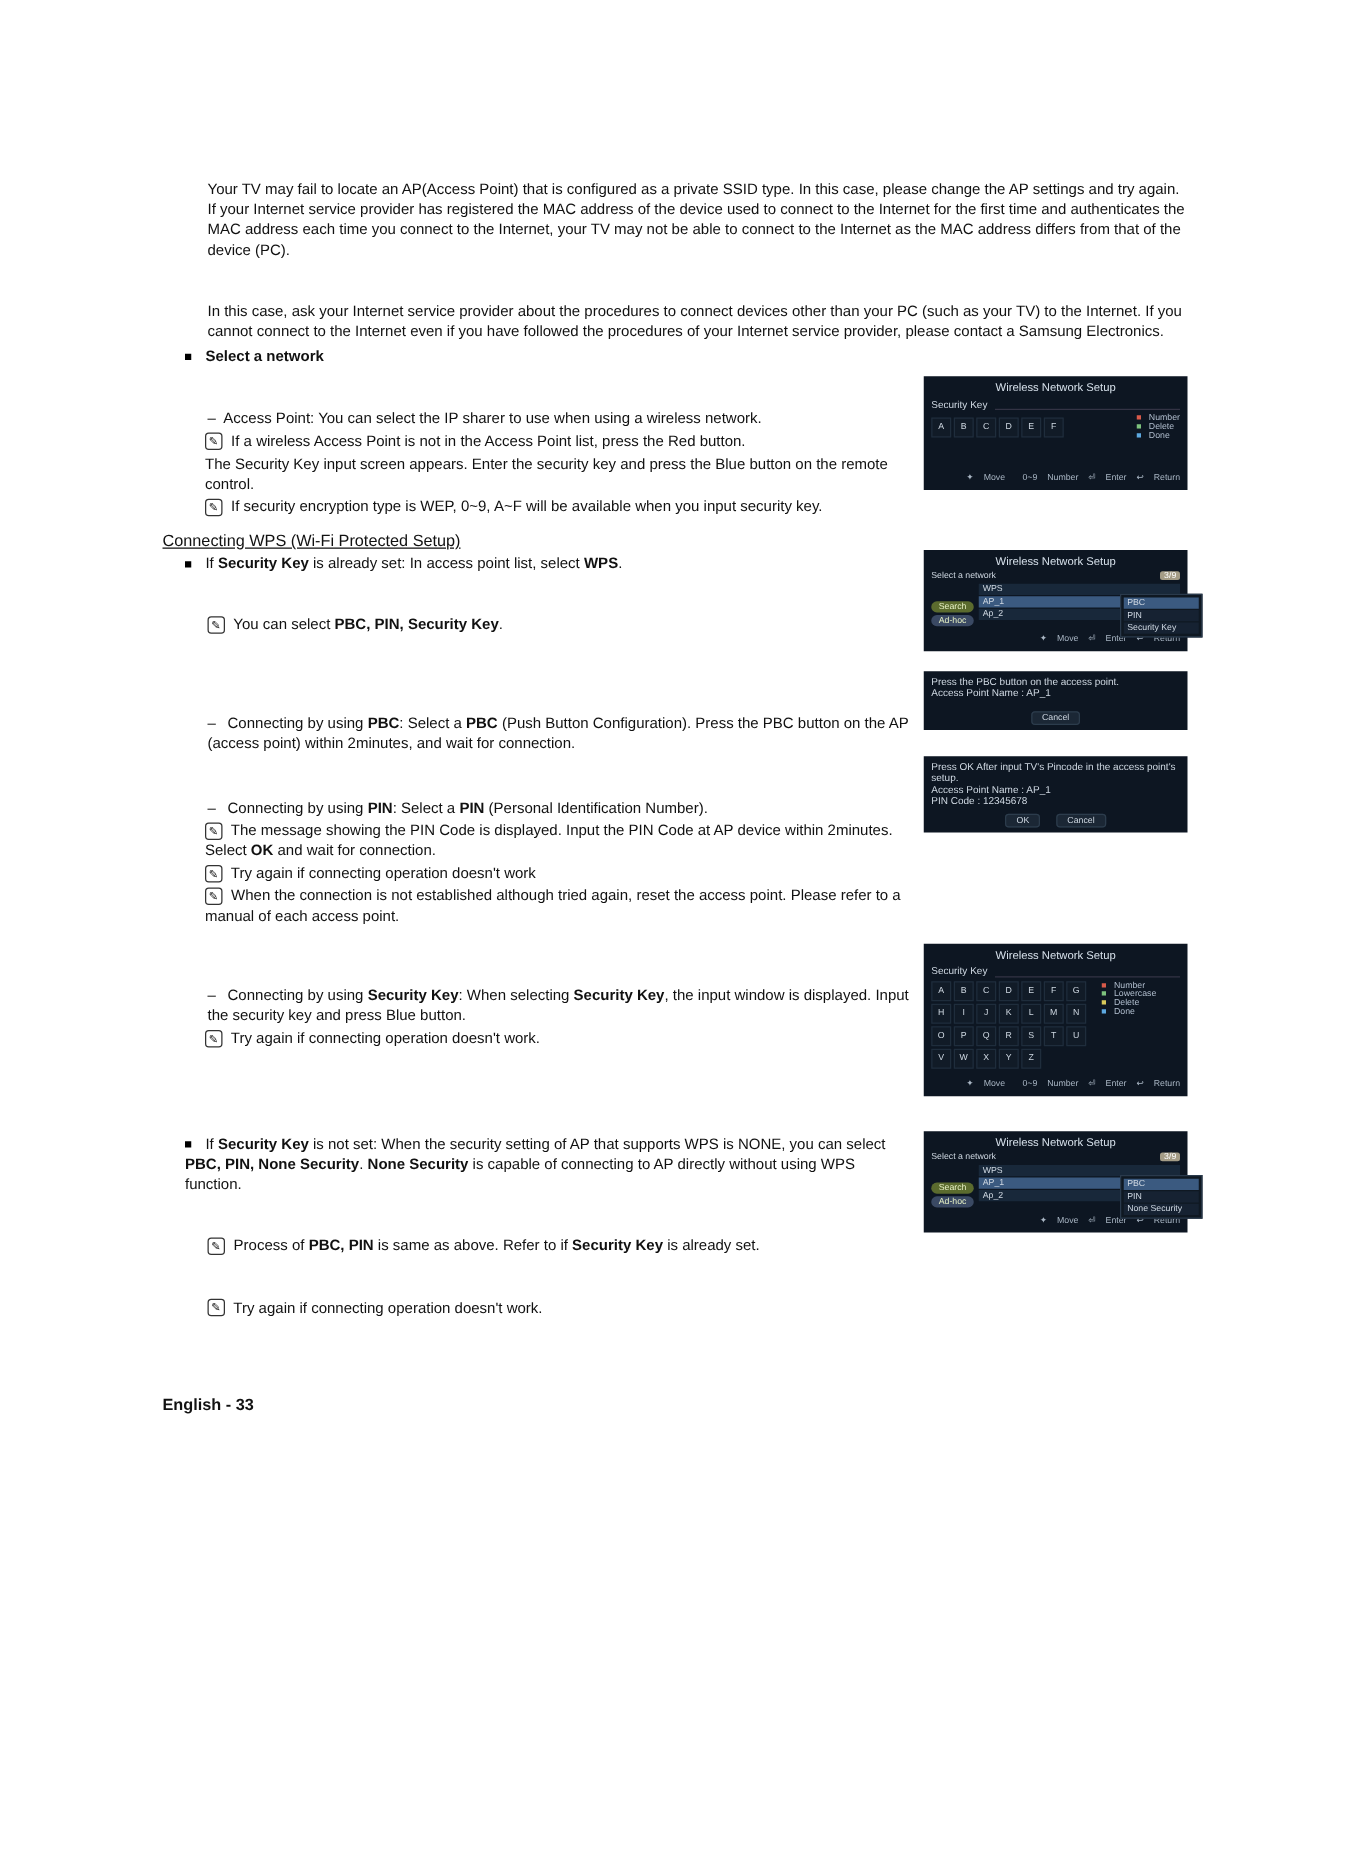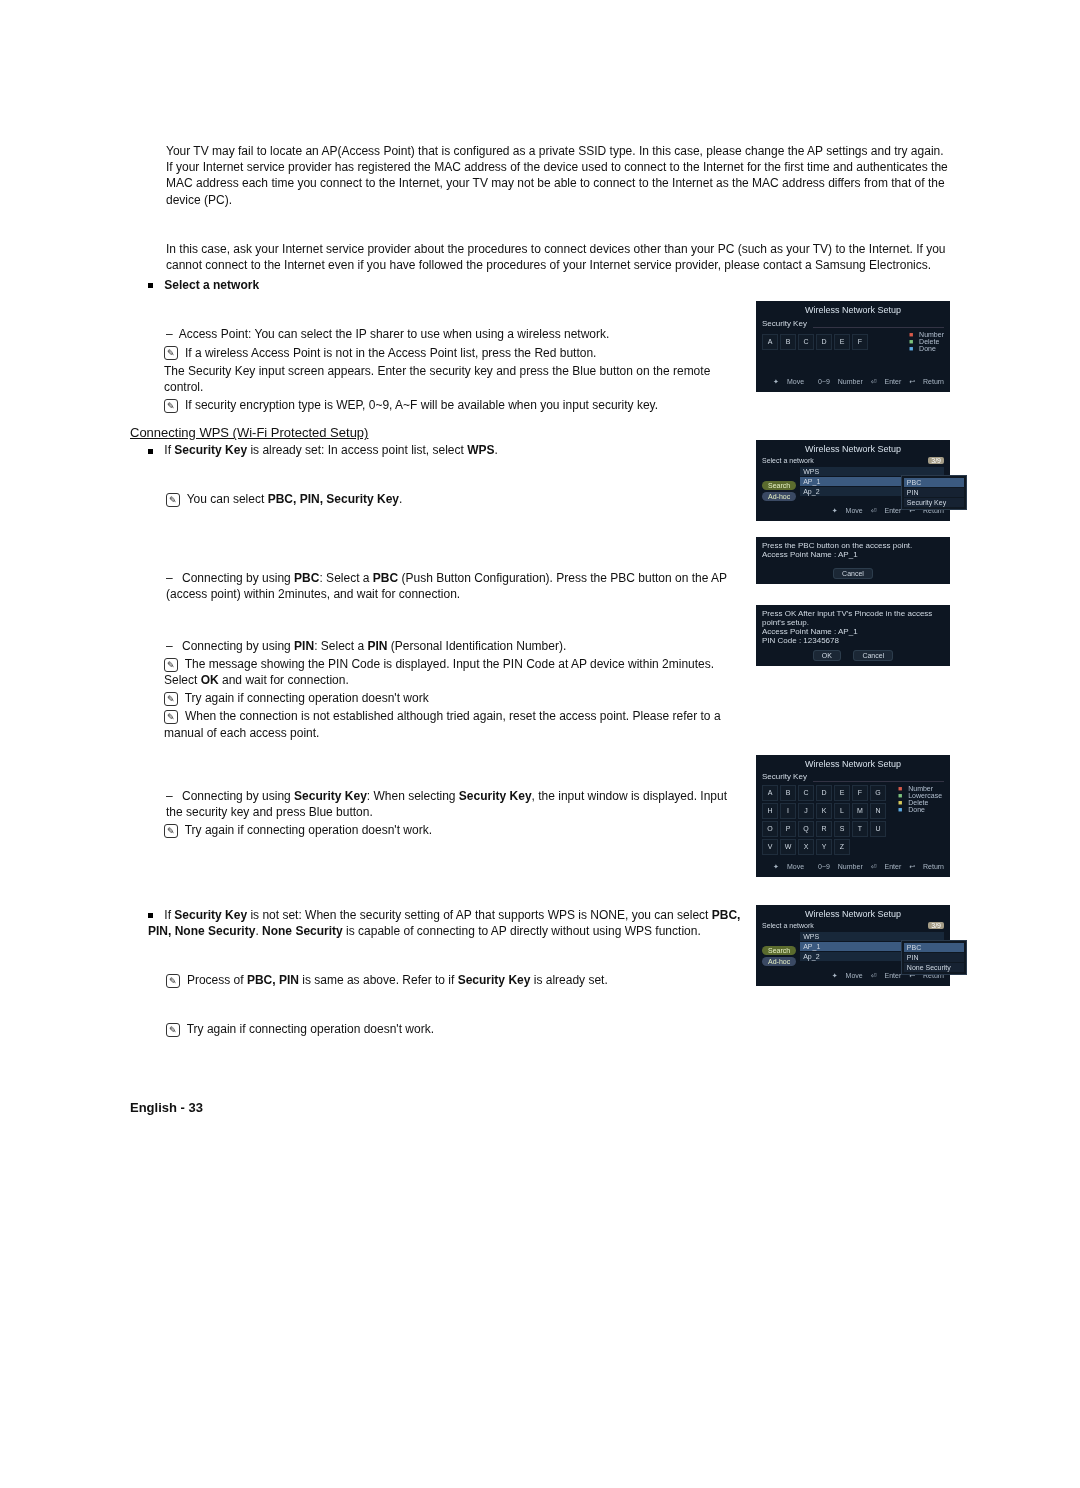--- a/index.html
+++ b/index.html
@@ -33,21 +33,21 @@
   background: #000;
   margin-right: 8px;
   vertical-align: middle;
 }
 .dash::before {
   content: "–";
   margin-right: 6px;
 }
 .row { display: flex; }
 .left { flex: 1; padding-right: 12px; }
-.right { width: 194px; flex-shrink: 0; }
+.right { width: 211px; flex-shrink: 0; }
 p { margin: 2px 0; line-height: 1.35; }
 .ind1 { margin-left: 18px; }
 .ind2 { margin-left: 36px; margin-top: 33px; }
 .ind3 { margin-left: 34px; }
 .bold { font-weight: bold; }
 .section-title { font-weight: normal; text-decoration: underline; font-size: 13px; margin-top: 10px; }
 .page-footer { font-weight: bold; font-size: 13px; margin-top: 60px; }
 
 .mock {
   background: #0d1622;

